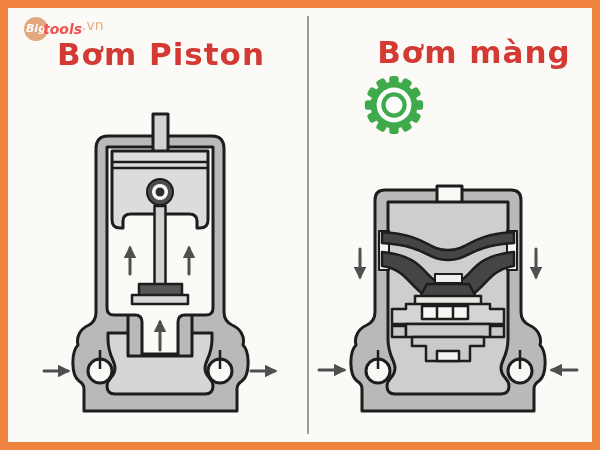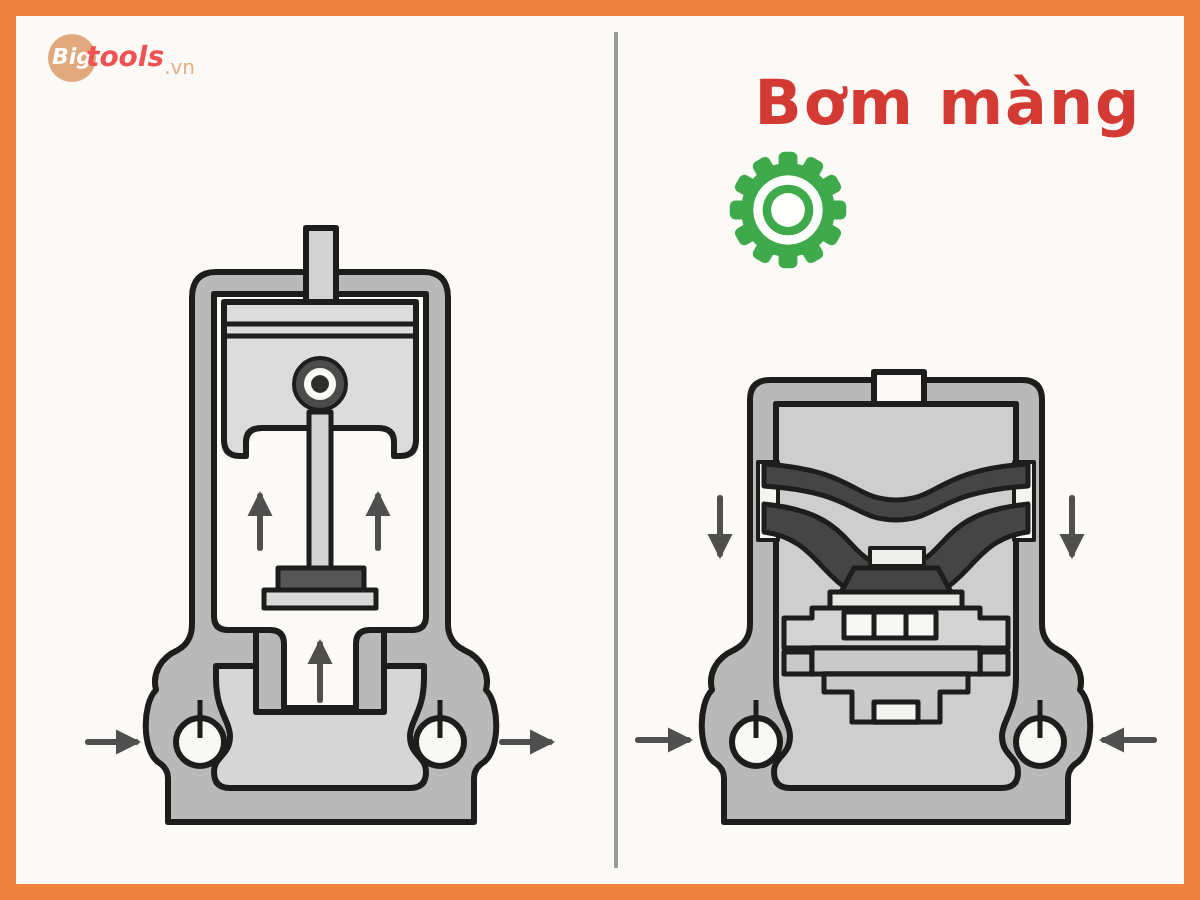--- a/index.html
+++ b/index.html
@@ -8,38 +8,39 @@
          border:8px solid #f0823f;background:#fbfaf6;overflow:hidden;text-decoration:underline;}
   .divider{position:absolute;left:299px;top:8px;bottom:8px;width:2px;background:#9b9b9b;}
   .panel-title{position:absolute;text-align:center;font-weight:bold;
                font-size:31px;letter-spacing:1px;color:#d23a33;}
   .title-left{left:8px;width:290px;top:28px;}
   .title-right{left:300px;width:292px;top:26px;padding-left:20px;}
   .watermark{position:absolute;left:16px;top:9px;display:flex;align-items:center;opacity:.92;}
   .wm-circle{width:24px;height:24px;border-radius:50%;background:#dfa173;color:#fff;
              font-style:italic;font-weight:bold;font-size:11px;line-height:24px;text-align:center;}
   .wm-tools{font-style:italic;font-weight:bold;font-size:14px;color:#ef4444;margin-left:-5px;}
-  .wm-vn{font-size:10px;color:#e2a87b;align-self:flex-start;margin-top:12px;}
+  .wm-vn{font-size:14px;color:#e2a87b;align-self:flex-start;margin-top:0;}
   .gear{position:absolute;left:355px;top:66px;}
   .pump{position:absolute;}
   .pump-left{left:30px;top:95px;}
   .pump-right{left:300px;top:170px;}
 </style>
 </head>
 <body>
 
 <div class="frame">
   <div class="divider"></div>
 
   <div class="watermark">
     <span class="wm-circle">Big</span>
     <span class="wm-tools">tools</span>
     <span class="wm-vn">.vn</span>
   </div>
 
+  <div class="panel-title title-left">Bơm Piston</div>
   <div class="panel-title title-right">Bơm màng</div>
 
   <svg class="gear" width="62" height="62" viewBox="-33 -33 66 66">
     <g fill="#3faa4b">
       <rect x="-5" y="-31" width="10" height="62" rx="3"></rect>
       <rect x="-5" y="-31" width="10" height="62" rx="3" transform="rotate(30)"></rect>
       <rect x="-5" y="-31" width="10" height="62" rx="3" transform="rotate(60)"></rect>
       <rect x="-5" y="-31" width="10" height="62" rx="3" transform="rotate(90)"></rect>
       <rect x="-5" y="-31" width="10" height="62" rx="3" transform="rotate(120)"></rect>
       <rect x="-5" y="-31" width="10" height="62" rx="3" transform="rotate(150)"></rect>

